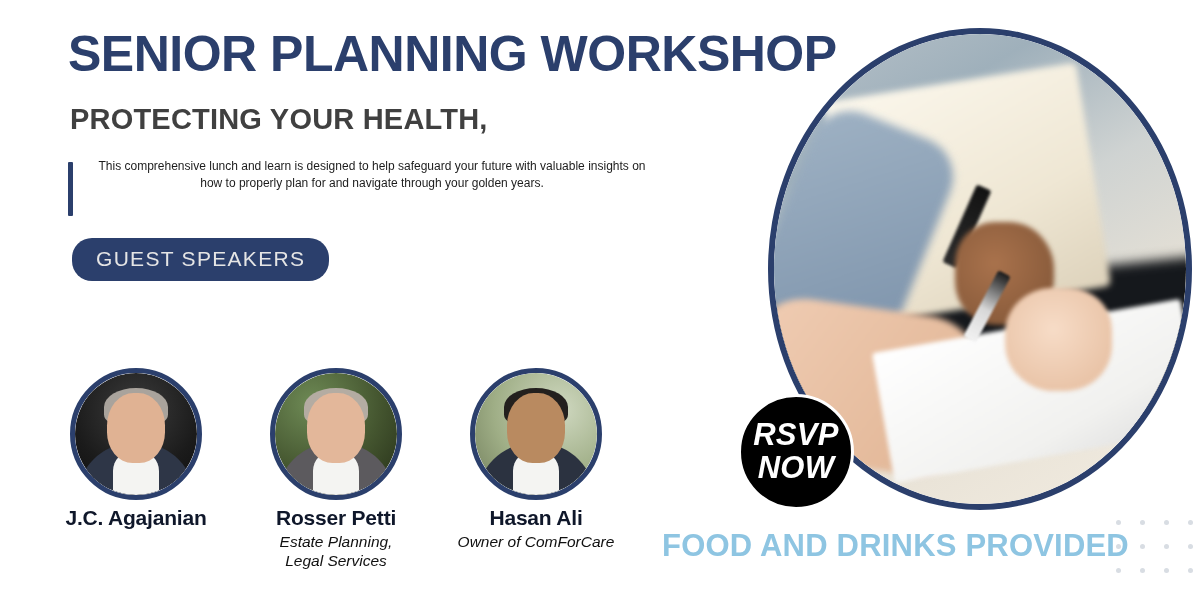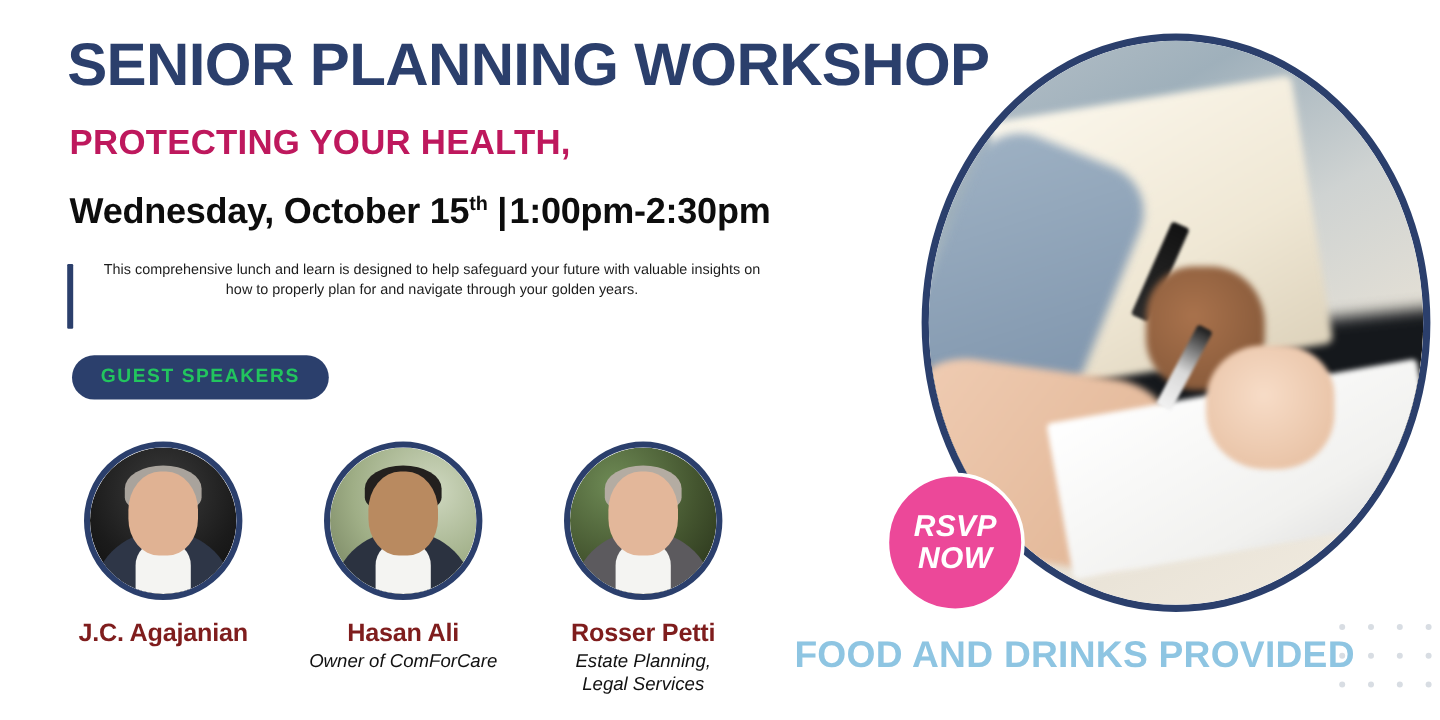--- a/index.html
+++ b/index.html
@@ -18,42 +18,42 @@
 
   .flyer {
     position: absolute;
     inset: 0;
     background: #ffffff;
   }
 
   
   .left-col {
     position: absolute;
-    left: 56px;
+    left: 68px;
     top: 28px;
     width: 690px;
   }
 
   .headline {
     font-size: 50px;
     font-weight: 700;
     letter-spacing: -0.5px;
     color: #2b3f6c;
     line-height: 1.04;
     margin: 0;
     white-space: nowrap;
   }
 
   .subhead {
     margin: 22px 0 0 2px;
     font-size: 29px;
     font-weight: 700;
     letter-spacing: 0.2px;
     line-height: 1.18;
-    color: #be185d;
+    color: #404040;
     text-transform: uppercase;
   }
   .subhead .line2 { display: block; }
 
   .datetime {
     margin: 24px 0 0 2px;
     font-size: 30px;
     font-weight: 600;
     color: #0d0d0d;
     letter-spacing: -0.2px;
@@ -89,23 +89,23 @@
     color: #1c1c1c;
     max-width: 570px;
     margin: 0;
     text-align: center;
   }
 
   .pill {
     display: inline-block;
     margin: 22px 0 0 4px;
     background: #2b3f6c;
-    color: #22c55e;
-    font-size: 16px;
-    font-weight: 700;
+    color: #e5e5e5;
+    font-size: 21px;
+    font-weight: 400;
     letter-spacing: 1.3px;
     padding: 9px 24px 10px;
     border-radius: 20px;
   }
 
   
   .speakers {
     position: absolute;
     left: 36px;
     top: 368px;
@@ -202,24 +202,24 @@
 
   .s2 .p-head, .s2 .p-neck { background: #e3b79a; }
   .s2 .p-hair { background: #b4aca2; }
   .s2 .p-body { background: #5c5a5e; }
 
   .s3 .p-head, .s3 .p-neck { background: #b98a60; }
   .s3 .p-hair { background: #23201e; }
   .s3 .p-body { background: #2b3240; }
 
   .speaker-name {
-    margin-top: 16px;
+    margin-top: 6px;
     font-size: 21px;
     font-weight: 700;
-    color: #7f1d1d;
+    color: #0f172a;
     letter-spacing: -0.2px;
   }
   .speaker-role {
     margin-top: 3px;
     font-size: 15.5px;
     font-style: italic;
     color: #111111;
     line-height: 1.22;
     white-space: pre-line;
   }
@@ -323,31 +323,31 @@
   }
 
   
   .rsvp {
     position: absolute;
     left: 738px;
     top: 394px;
     width: 116px;
     height: 116px;
     border-radius: 50%;
-    background: #ec4899;
+    background: #000000;
     border: 3px solid #ffffff;
     box-sizing: border-box;
     display: flex;
     flex-direction: column;
     align-items: center;
     justify-content: center;
     color: #ffffff;
     font-style: italic;
     font-weight: 700;
-    font-size: 25px;
+    font-size: 31px;
     line-height: 1.06;
     letter-spacing: 0.3px;
   }
 
   
   .footer-text {
     position: absolute;
     left: 662px;
     top: 528px;
     font-size: 31px;
@@ -378,23 +378,20 @@
 <div class="flyer">
 
   <div class="left-col">
 
     <h1 class="headline">SENIOR PLANNING WORKSHOP</h1>
 
     <div class="subhead">
       <span>PROTECTING YOUR HEALTH,</span>
     </div>
 
-    <div class="datetime">
-      <span>Wednesday, October 15</span><sup>th</sup><span class="sep">|</span><span>1:00pm-2:30pm</span>
-    </div>
 
     <div class="blurb-wrap">
       <div class="blurb-bar"></div>
       <p class="blurb">This comprehensive lunch and learn is designed to help safeguard your future with valuable insights on how to properly plan for and navigate through your golden years.</p>
     </div>
 
     <div class="pill">GUEST SPEAKERS</div>
   </div>
 
   <div class="speakers">
@@ -404,52 +401,52 @@
         <div class="photo-inner s1">
           <div class="bg-dark"></div>
           <div class="p-body"></div>
           <div class="p-shirt"></div>
           <div class="p-neck"></div>
           <div class="p-hair"></div>
           <div class="p-head"></div>
         </div>
       </div>
       <div class="speaker-name">J.C. Agajanian</div>
-    </div>
-
-    <div class="speaker">
-      <div class="speaker-photo">
-        <div class="photo-inner s3">
-          <div class="bg-soft"></div>
-          <div class="p-body"></div>
-          <div class="p-shirt"></div>
-          <div class="p-neck"></div>
-          <div class="p-hair"></div>
-          <div class="p-head"></div>
-        </div>
-      </div>
-      <div class="speaker-name">Hasan Ali</div>
-      <div class="speaker-role">Owner of ComForCare</div>
     </div>
 
     <div class="speaker">
       <div class="speaker-photo">
         <div class="photo-inner s2">
           <div class="bg-green"></div>
           <div class="p-body"></div>
           <div class="p-shirt"></div>
           <div class="p-neck"></div>
           <div class="p-hair"></div>
           <div class="p-head"></div>
         </div>
       </div>
       <div class="speaker-name">Rosser Petti</div>
       <div class="speaker-role">Estate Planning,
 Legal Services</div>
     </div>
+
+    <div class="speaker">
+      <div class="speaker-photo">
+        <div class="photo-inner s3">
+          <div class="bg-soft"></div>
+          <div class="p-body"></div>
+          <div class="p-shirt"></div>
+          <div class="p-neck"></div>
+          <div class="p-hair"></div>
+          <div class="p-head"></div>
+        </div>
+      </div>
+      <div class="speaker-name">Hasan Ali</div>
+      <div class="speaker-role">Owner of ComForCare</div>
+    </div>
   </div>
 
   <div class="hero">
     <div class="hero-img">
       <div class="hero-desk"></div>
       <div class="hero-notebook-a"></div>
       <div class="hero-arm-a"></div>
       <div class="hero-pen-a"></div>
       <div class="hero-hand-a"></div>
       <div class="hero-arm-b"></div>

